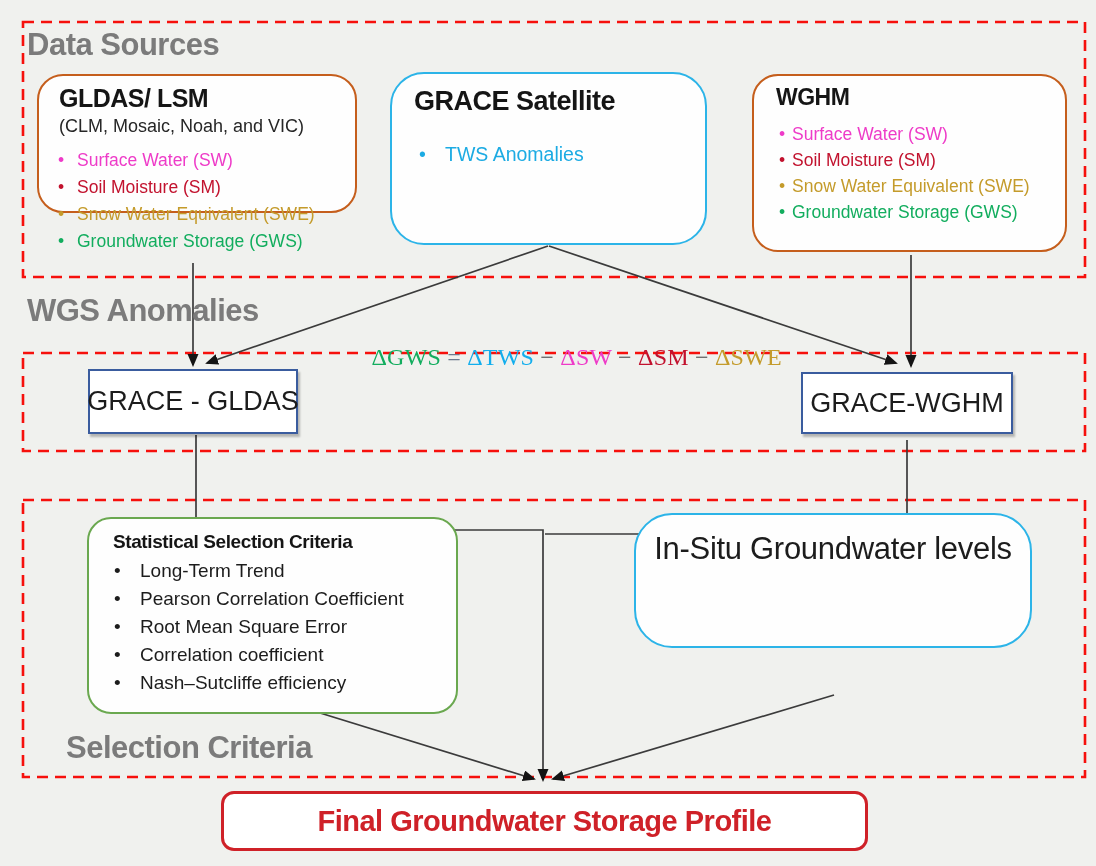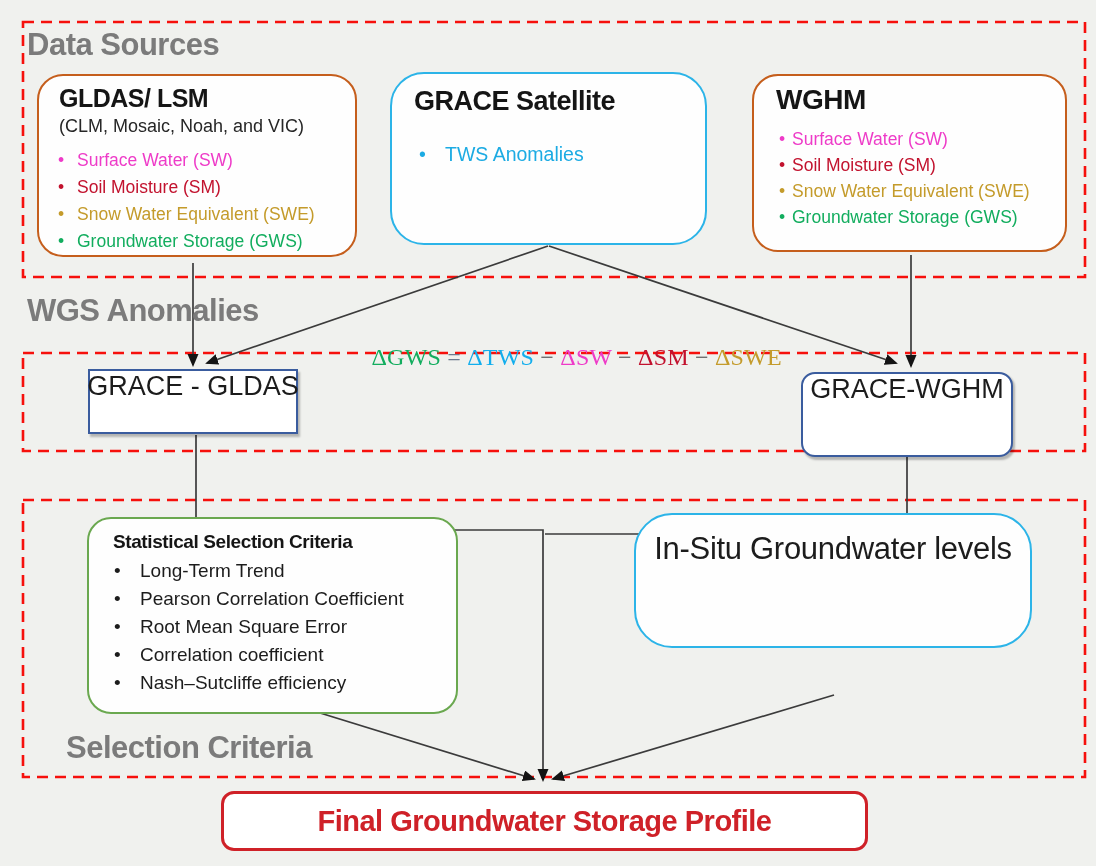--- a/index.html
+++ b/index.html
@@ -8,38 +8,38 @@
     position:relative;width:1096px;height:866px;background:#f0f1ee;
     font-family:"Liberation Sans","DejaVu Sans",sans-serif;overflow:hidden;
   }
   #wires{position:absolute;left:0;top:0;width:1096px;height:866px;z-index:1;pointer-events:none;}
   .section-label{
     position:absolute;z-index:3;font-weight:bold;font-size:31px;color:#7b7b7b;
     letter-spacing:-0.5px;white-space:nowrap;
   }
   .rbox{position:absolute;z-index:2;background:#fefefe;}
   .round{border-radius:26px;}
-  .gldas{left:37px;top:74px;width:320px;height:183px;border:2.5px solid #c55e1c;}
+  .gldas{left:37px;top:74px;width:320px;height:139px;border:2.5px solid #c55e1c;}
   .graceb{left:390px;top:72px;width:317px;height:173px;border:2.5px solid #2cb4e8;border-radius:34px;}
   .wghm{left:752px;top:74px;width:315px;height:178px;border:2.5px solid #c55e1c;}
   .statb{left:87px;top:517px;width:371px;height:197px;border:2.5px solid #6aa84f;border-radius:24px;}
   .insitu{left:634px;top:513px;width:398px;height:135px;border:2.5px solid #2cb4e8;border-radius:38px;}
   .sqbox{
     position:absolute;z-index:2;background:#fff;border:2.6px solid #3a5c9e;
-    display:flex;align-items:flex-start;justify-content:center;
+    display:flex;align-items:center;justify-content:center;
     font-size:27px;color:#1c1c1c;box-shadow:2px 2.5px 2px rgba(0,0,0,0.25);
     white-space:nowrap;
   }
   .gg{left:88px;top:369px;width:210px;height:65px;}
-  .gw{left:801px;top:372px;width:212px;height:85px;border-radius:14px;}
+  .gw{left:801px;top:372px;width:212px;height:62px;}
   .box-title{font-weight:bold;color:#151515;}
   .gldas .box-title{font-size:25px;padding:8px 0 0 20px;letter-spacing:-0.5px;}
   .gldas .box-subtitle{font-size:18px;color:#262626;padding:3px 0 0 20px;}
   .graceb .box-title{font-size:27px;padding:12px 0 0 22px;letter-spacing:-0.5px;}
-  .wghm .box-title{font-size:28px;padding:8px 0 0 22px;letter-spacing:-0.5px;}
+  .wghm .box-title{font-size:23px;padding:8px 0 0 22px;letter-spacing:-0.5px;}
   .statb .box-title{font-size:19px;padding:12px 0 0 24px;letter-spacing:-0.4px;}
   ul.blist{list-style:none;margin:10px 0 0 0;padding:0;}
   ul.blist li{position:relative;font-size:17.5px;line-height:27px;padding-left:38px;color:#1c1c1c;}
   ul.blist li::before{content:"\2022";position:absolute;left:19px;top:0;}
   .wghm ul.blist li{line-height:26px;padding-left:38px;}
   .wghm ul.blist li::before{left:25px;}
   .graceb ul.blist{margin-top:24px;}
   .graceb ul.blist li{font-size:19.5px;padding-left:53px;}
   .graceb ul.blist li::before{left:27px;}
   .statb ul.blist{margin-top:4px;}

